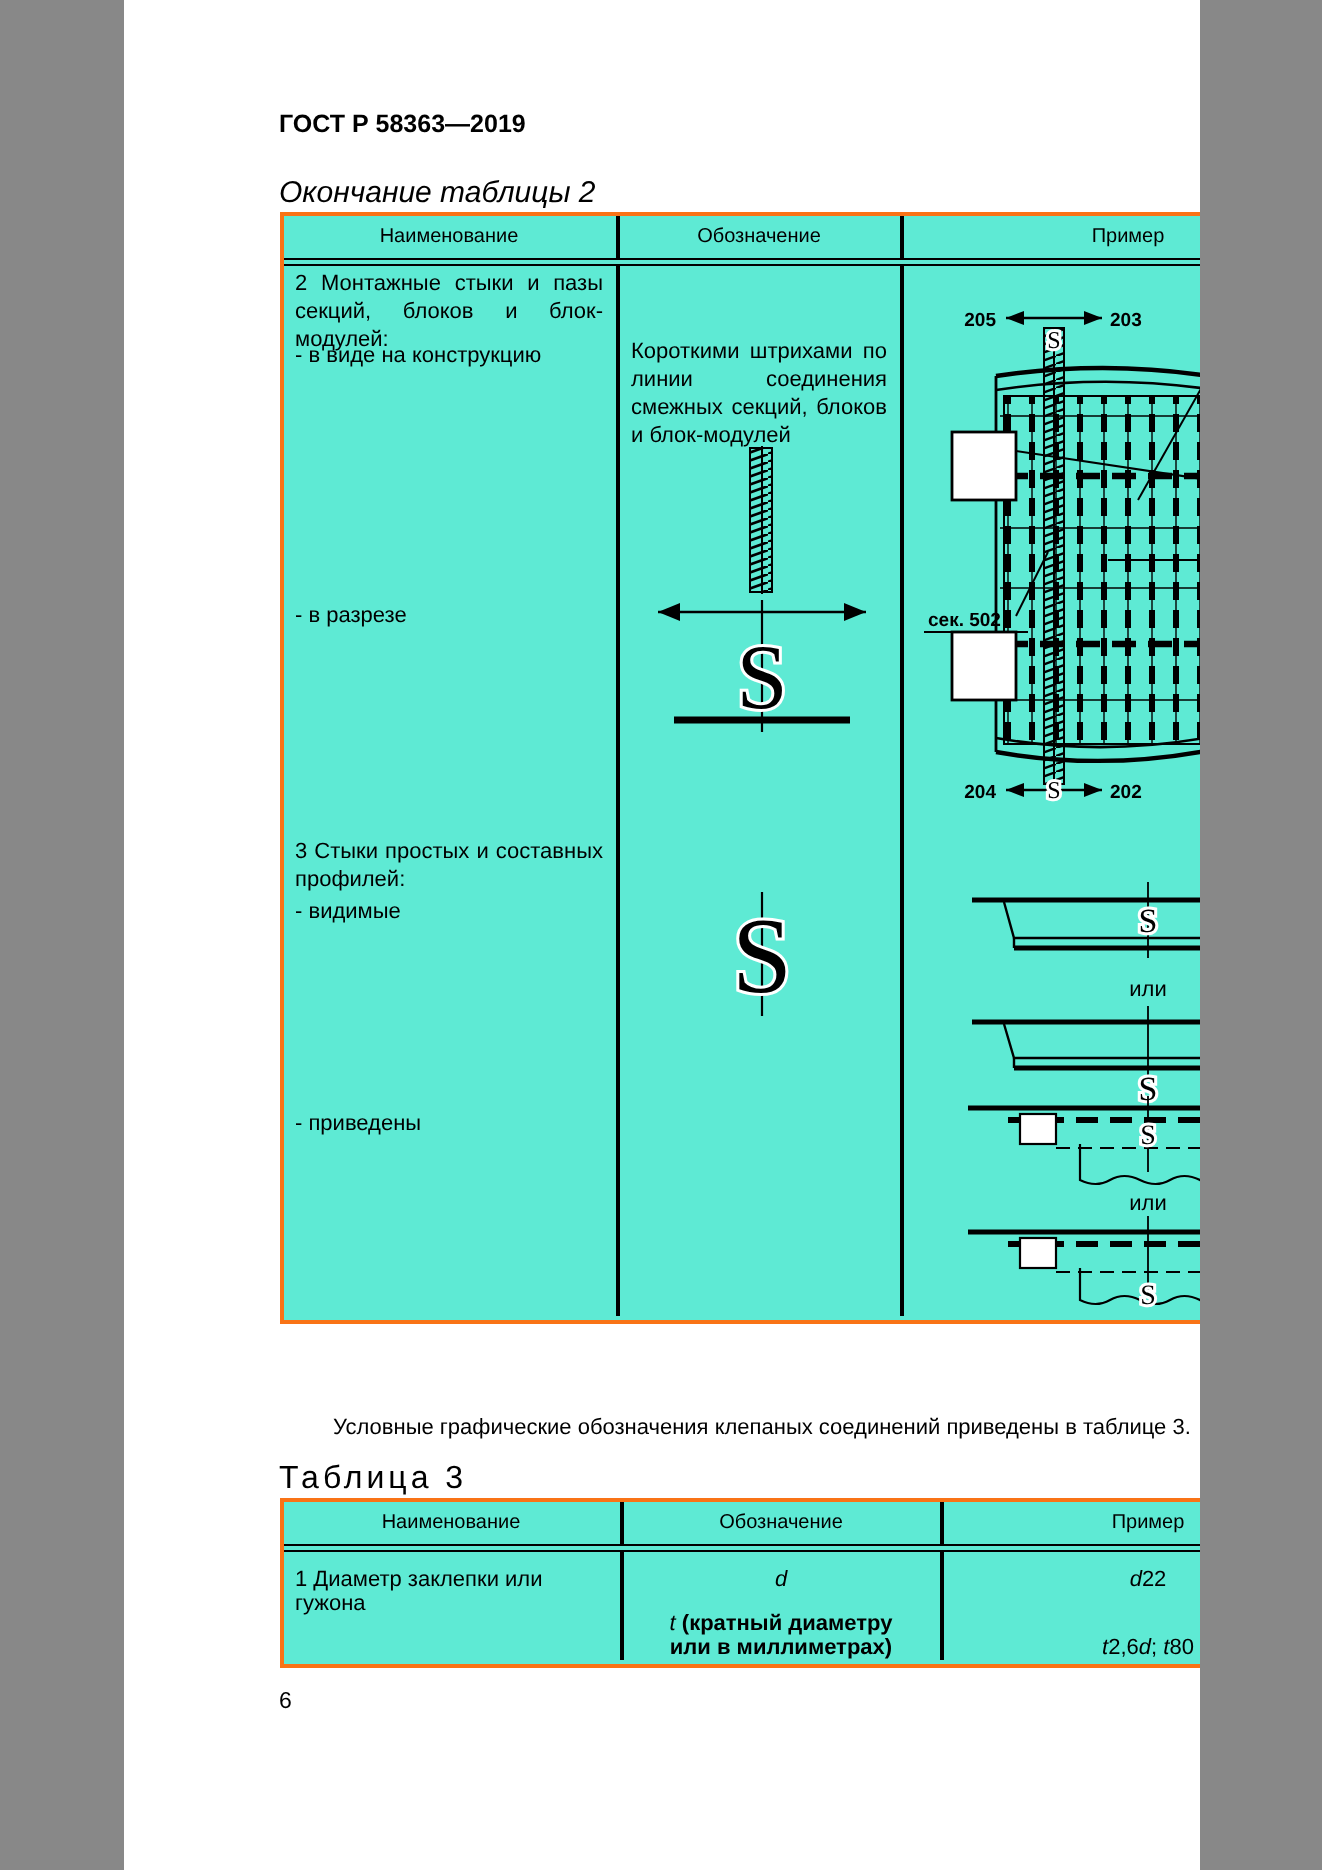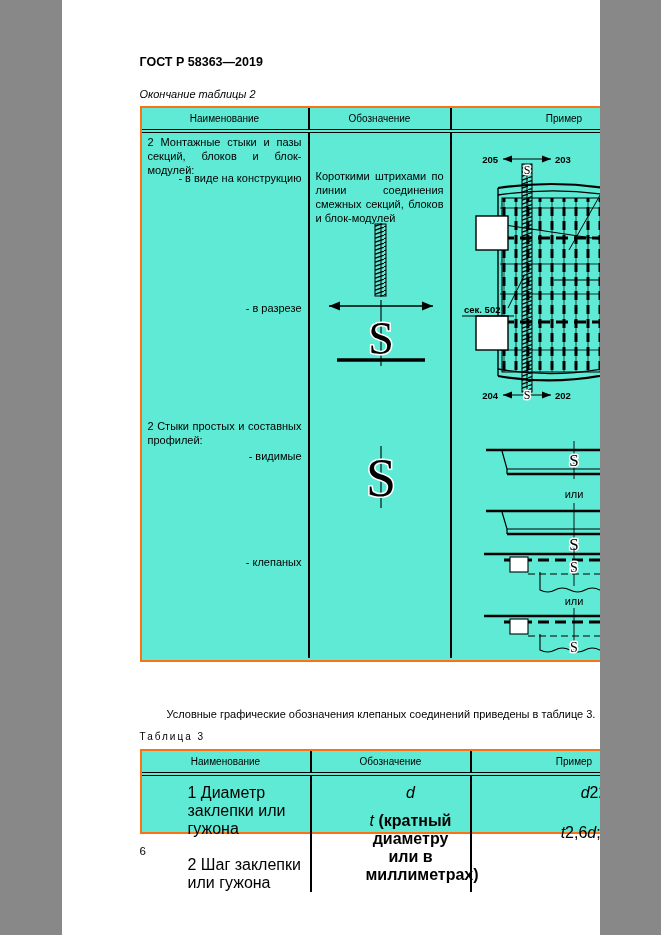--- a/index.html
+++ b/index.html
@@ -1,47 +1,47 @@
 <!DOCTYPE html>
 <html><head>
 <meta charset="utf-8">
 <style>
   * { margin:0; padding:0; box-sizing:border-box; }
   body { background:#888; font-family:"Liberation Sans", sans-serif; color:#000; }
   .page { position:relative; width:538px; height:935px; background:#fff; margin:0 auto; overflow:hidden; }
 
   .doc-code { position:absolute; left:78px; top:55px; font-size:12.5px; font-weight:bold; }
-  .t2-caption { position:absolute; left:78px; top:88px; font-size:11px; font-style:italic; }
+  .t2-caption { position:absolute; left:78px; top:88px; font-size:15px; font-style:italic; }
 
   .gtable { position:absolute; left:78px; background:#5eead4; border:2px solid #f97316; }
   .table2 { top:106px; width:539px; height:556px; }
   .table3 { top:749px; width:539px; height:85px; }
 
   .thead { display:grid; border-bottom:4px double #000; }
   .t2cols { grid-template-columns:168px 142px 1fr; }
   .t3cols { grid-template-columns:170px 160px 1fr; }
   .th { text-align:center; font-size:10px; padding-top:5px; height:21px; }
   .th.sep, .col.sep, .t3col.sep { border-right:2px solid #000; }
 
   .tbody { position:relative; display:grid; height:525px; }
   .col { position:relative;padding-left:21px; }
-  .cell-text { position:absolute; left:6px; right:6px; font-size:11px; line-height:1.28;text-align:right; }
+  .cell-text { position:absolute; left:6px; right:6px; font-size:11px; line-height:1.28; }
   .justify { text-align:justify; }
 
   .t3body { display:grid; }
-  .t3col { position:relative; font-size:16px;margin-left:40px; }
+  .t3col { position:relative; font-size:11px; }
   .t3cell-name { padding:8px 6px 0 6px; }
   .t3cell-c { text-align:center; padding-top:8px; }
   .t3row2 { margin-top:10px; }
   .t3note { display:inline;font-weight:bold; }
   .t3desig2 { padding:10px 14px 0 14px; text-align:center; }
 
   .sec-title { position:absolute; left:105px; top:682px; font-size:13.5px; font-weight:bold; }
   .sec-par { position:absolute; left:105px; top:708px; font-size:11px; }
-  .t3-caption { position:absolute; left:78px; top:731px; font-size:10px; letter-spacing:2px; }
+  .t3-caption { position:absolute; left:78px; top:731px; font-size:16px; letter-spacing:2px; }
   .page-num { position:absolute; left:78px; top:845px; font-size:11.5px; }
 
   svg { position:absolute; overflow:visible; }
   svg line, svg path, svg rect, svg polygon { stroke:#000; }
   .sg { font-family:"Liberation Serif", serif; fill:#000; }
   .dim { font-size:9.5px; font-weight:bold; fill:#000; font-family:"Liberation Sans", sans-serif; }
   .lbl { font-size:9.5px; font-weight:bold; fill:#000; font-family:"Liberation Sans", sans-serif; }
   .or-lbl { font-size:11px; fill:#000; font-family:"Liberation Sans", sans-serif; }
   .halo { stroke:#fff; stroke-width:3px; paint-order:stroke; fill:#000; }
 </style>
@@ -58,23 +58,23 @@
       <div class="th sep">Наименование</div>
       <div class="th sep">Обозначение</div>
       <div class="th">Пример</div>
     </div>
     <div class="tbody t2cols" style="display:grid;grid-template-columns:168px 142px 1fr;">
 
       <div class="col sep">
         <div class="cell-text justify" style="top:2px">2 Монтажные стыки и пазы секций, блоков и блок-модулей:</div>
         <div class="cell-text" style="top:38px">- в виде на конструкцию</div>
         <div class="cell-text" style="top:168px">- в разрезе</div>
-        <div class="cell-text justify" style="top:286px">2 Стыки простых и составных профилей:</div>
+        <div class="cell-text justify" style="top:286px">3 Стыки простых и составных профилей:</div>
         <div class="cell-text" style="top:316px">- видимые</div>
-        <div class="cell-text" style="top:422px">- клепаных</div>
+        <div class="cell-text" style="top:422px">- приведены</div>
       </div>
 
       <div class="col sep">
         <div class="cell-text justify" style="top:36px">Короткими штрихами по линии соединения смежных секций, блоков и блок-модулей</div>
 
         <svg style="left:63px;top:90px" width="16" height="74" viewBox="0 0 16 74">
           <defs>
             <pattern id="zzA" width="11" height="4" patternUnits="userSpaceOnUse">
               <line x1="0" y1="4" x2="11" y2="0" stroke-width="1.3"></line>
             </pattern>
@@ -209,21 +209,20 @@
 
   <div class="gtable table3">
     <div class="thead t3cols" style="display:grid;grid-template-columns:170px 160px 1fr;">
       <div class="th sep">Наименование</div>
       <div class="th sep">Обозначение</div>
       <div class="th">Пример</div>
     </div>
     <div class="t3body" style="display:grid;grid-template-columns:170px 160px 1fr;">
       <div class="t3col sep">
         <div class="t3cell-name">1 Диаметр заклепки или гужона</div>
-        <div class="t3cell-name t3row2">2 Шаг заклепки или гужона</div>
       </div>
       <div class="t3col sep">
         <div class="t3cell-c"><i>d</i><span class="t3note"></span></div>
         <div class="t3desig2"><i>t</i><span class="t3note"> (кратный диаметру или в миллиметрах)</span></div>
       </div>
       <div class="t3col">
         <div class="t3cell-c"><i>d</i><span>22</span><i></i><span></span><i></i><span></span></div>
         <div class="t3cell-c t3row2" style="padding-top:12px"><i>t</i><span>2,6</span><i>d</i><span>; </span><i>t</i><span>80</span></div>
       </div>
     </div>

